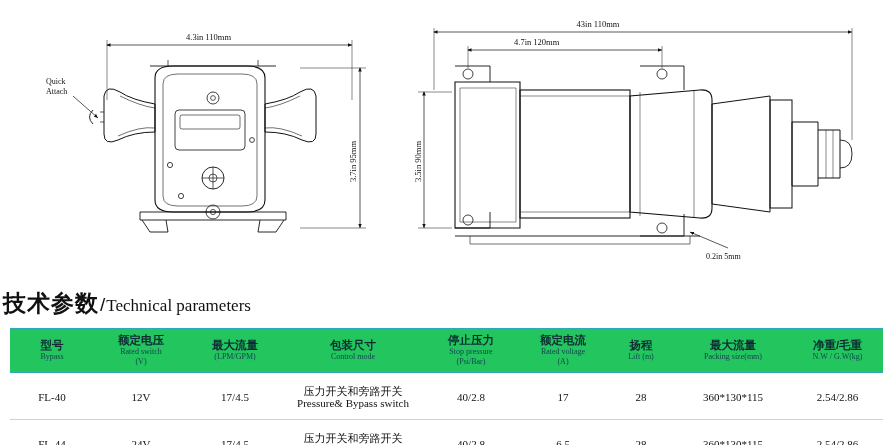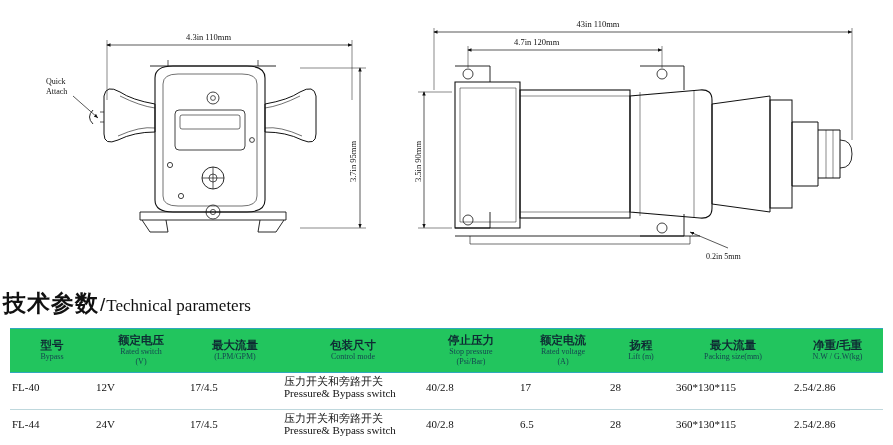--- a/index.html
+++ b/index.html
@@ -87,22 +87,22 @@
   }
   .th-en {
     display: block;
     font-size: 8px;
     color: #15454f;
     line-height: 10px;
     font-family: "Liberation Serif", serif;
   }
   table.params tbody td {
     border-bottom: 1px solid #bfd8dd;
-    padding: 2px 2px 10px 2px;
-    text-align: left;
+    padding: 12px 2px 10px 2px;
+    text-align: center;
     vertical-align: middle;
     font-size: 11px;
     font-family: "Liberation Serif", serif;
     color: #111;
     height: 22px;
   }
   td.cell-dual {
     line-height: 12px;
   }
   .cell-cn {

